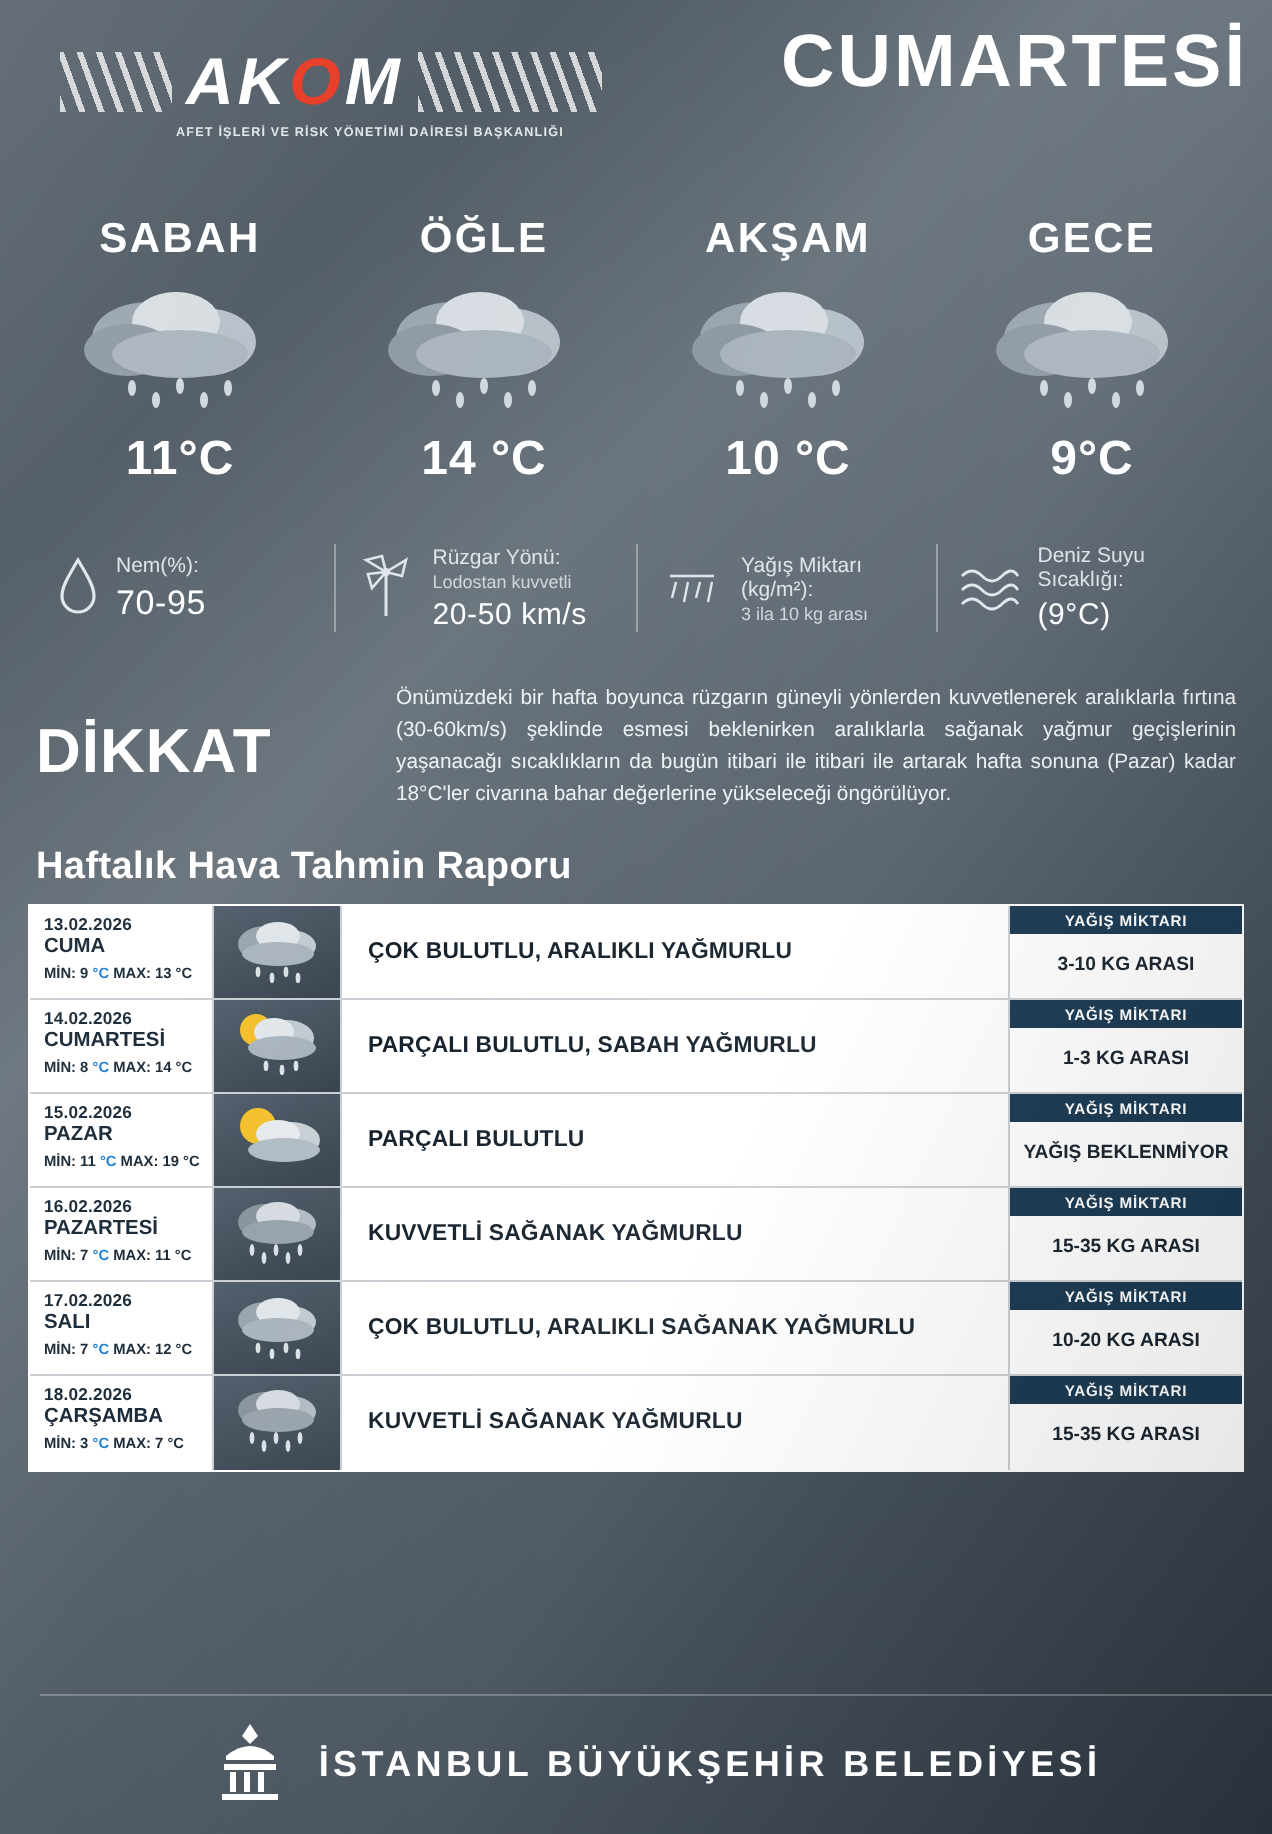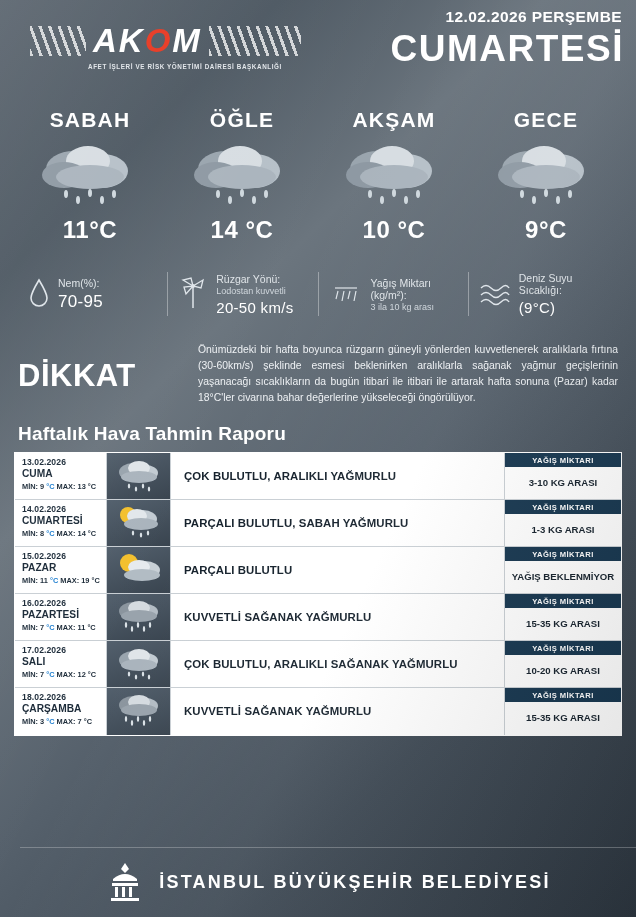--- a/index.html
+++ b/index.html
@@ -242,21 +242,20 @@
     letter-spacing: 2.2px;
     color: #ffffff;
   }
 </style>
 </head>
 <body>
 
 <div class="sheen"></div>
 
 <div class="header">
-  <div class="date-line">12.02.2026 PERŞEMBE</div>
   <div class="city-name">CUMARTESİ</div>
 
   <div class="logo-block">
     <div class="logo-row">
       <div class="hatch"></div>
       <div class="akom-text">AK<span class="dot-o">O</span>M</div>
       <div class="hatch right"></div>
     </div>
     <div class="logo-sub">AFET İŞLERİ VE RİSK YÖNETİMİ DAİRESİ BAŞKANLIĞI</div>
   </div>

